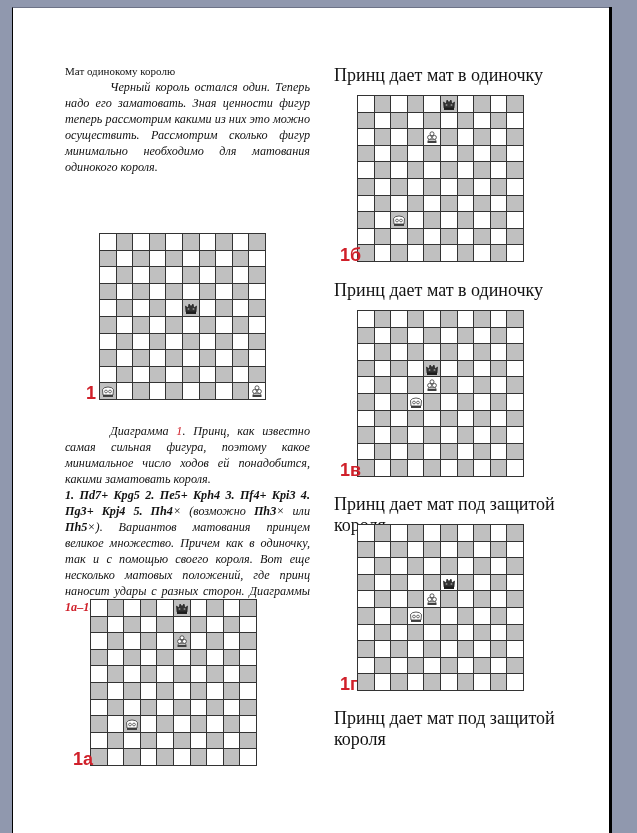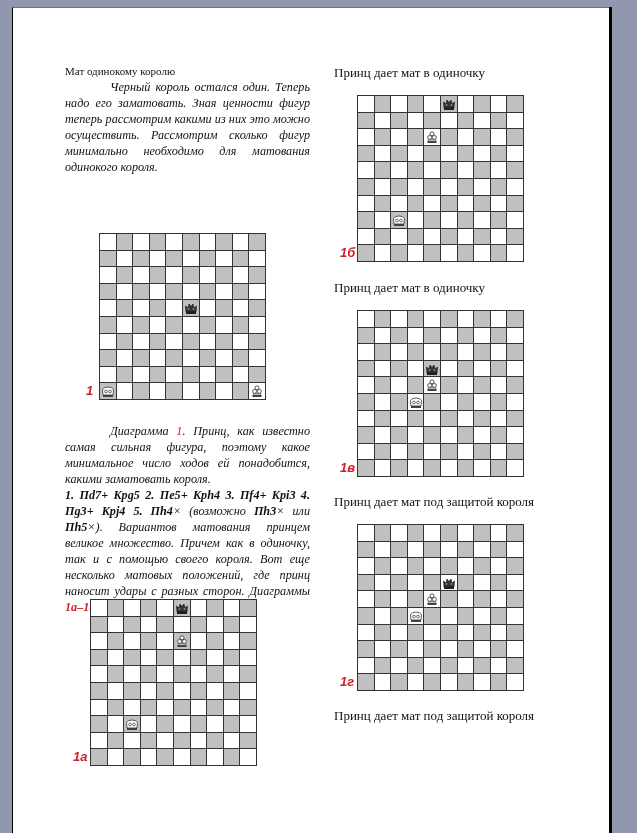--- a/index.html
+++ b/index.html
@@ -13,32 +13,32 @@
     position: absolute; left: 12px; top: 7px; width: 596px; height: 840px;
     background: #fff; border-left: 1px solid #000; border-top: 1px solid #6d7387;
     box-shadow: 3px 0 0 #000;
   }
   .abs { position: absolute; }
   .col-text { font-size: 12.2px; line-height: 16px; text-align: justify; font-style: italic; }
   .title { font-weight: normal; text-align: left; font-size: 11px; }
   .indent { text-indent: 45px; }
   .red { color: #d0202a; }
   .b { font-weight: bold; margin-top: 20px; }
-  .caption { font-size: 13px; }
+  .caption { font-size: 18px; }
   .board {
     position: absolute; width: 167px; height: 167px;
     display: grid; grid-template-columns: repeat(10, 1fr); grid-template-rows: repeat(10, 1fr);
     border: 1px solid #333; box-sizing: border-box;
     background: #333; gap: 1px;
   }
   .sq { background: #fff; position: relative; display: flex; align-items: center; justify-content: center; }
   .sq.dark { background: #c0c0c0; }
   .diag-label {
     position: absolute; font-family: "Liberation Sans", "DejaVu Sans", sans-serif;
-    font-weight: bold; font-style: italic; color: #d0202a; font-size: 13px;
+    font-weight: bold; color: #d0202a; font-size: 18px;
   }
   .piece svg { width: 14px; height: 14px; display: block; }
 </style>
 </head>
 <body>
 
 <div class="page">
 
   <div class="abs title" style="left:52px; top:57px; width:245px;">Мат одинокому королю</div>
   <div class="abs col-text indent" style="left:52px; top:71px; width:245px;"><span>Черный король остался один. Теперь надо его заматовать. Зная ценности фигур теперь рассмотрим какими из них это можно осуществить. Рассмотрим сколько фигур минимально необходимо для матования одинокого короля.</span></div>

